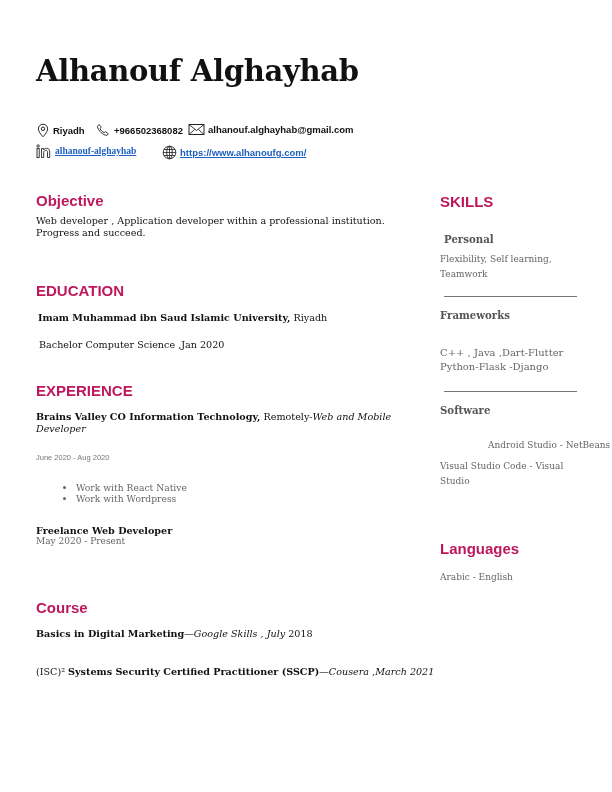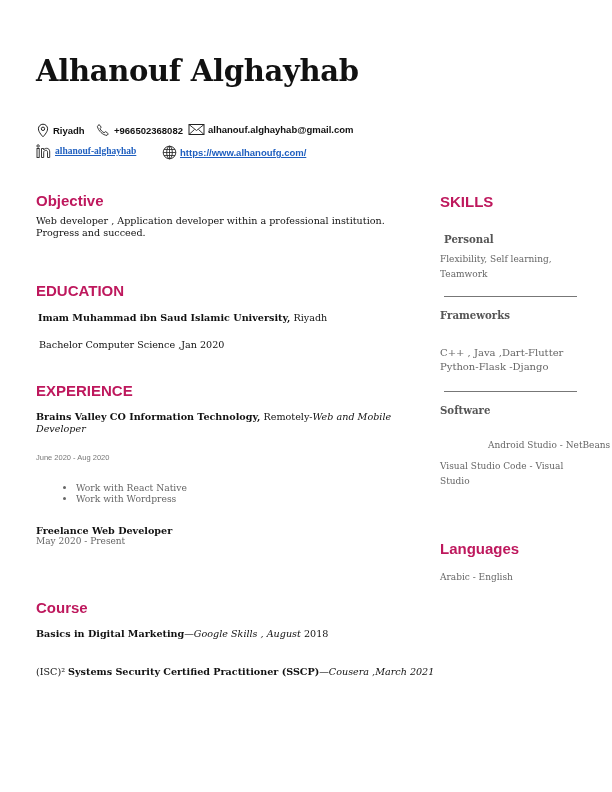--- a/index.html
+++ b/index.html
@@ -85,21 +85,21 @@
   <li>Work with React Native</li>
   <li>Work with Wordpress</li>
 </ul>
 <div class="abs body-t" style="left:36px; top:525px;">
   <b>Freelance Web Developer</b>
 </div>
 <div class="abs gray" style="left:36px; top:536px; font-size:9px;">May 2020 - Present</div>
 
 <div class="abs h-blue" style="left:36px; top:599px;">Course</div>
 <div class="abs body-t" style="left:36px; top:628px;">
-  <b>Basics in Digital Marketing</b><span>—</span><i>Google Skills , August</i><span> 2018</span>
+  <b>Basics in Digital Marketing</b><span>—</span><i>Google Skills , July</i><span> 2018</span>
 </div>
 <div class="abs body-t" style="left:36px; top:666px;">
   <span>(ISC)² </span><b>Systems Security Certified Practitioner (SSCP)</b><span>—</span><i>Cousera ,March 2021</i>
 </div>
 
 <div class="abs h-blue" style="left:440px; top:193px;">SKILLS</div>
 <div class="abs side side-h" style="left:444px; top:233px;">Personal</div>
 <div class="abs side side-b" style="left:440px; top:252px;">
   <div>Flexibility, Self learning,</div>
   <div>Teamwork</div>

